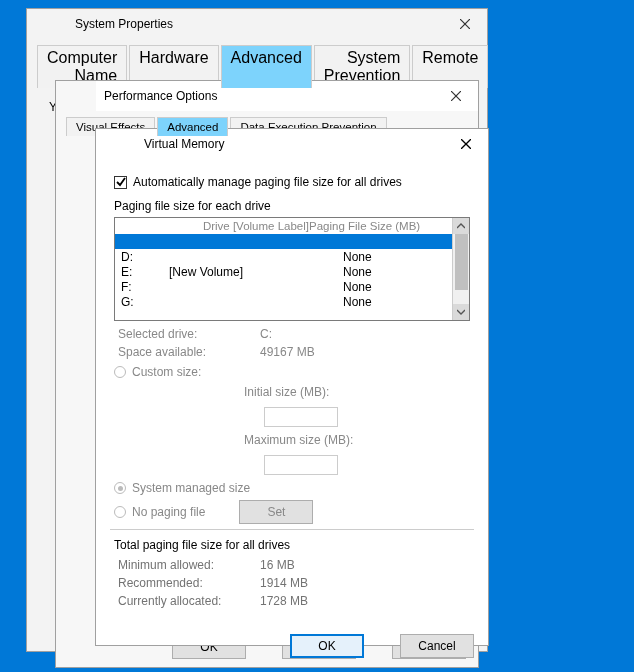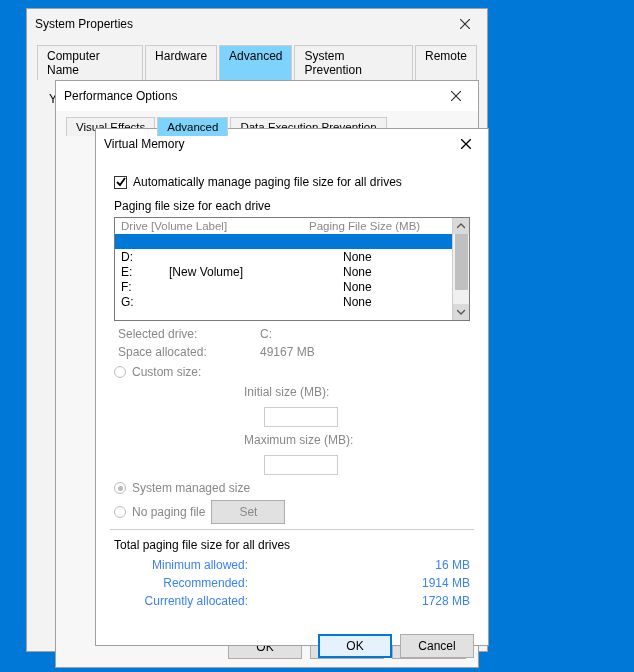--- a/index.html
+++ b/index.html
@@ -18,20 +18,21 @@
     position: absolute;
     background: #fff;
     border: 1px solid #a0a0a0;
   }
   .titlebar {
     height: 30px;
     display: flex;
     align-items: center;
     padding: 0 8px;
     font-size: 12px;
+    margin-left: 40px;
   }
   .titlebar .title { flex: 1; }
   .titlebar .closebtn {
     width: 28px;
     height: 22px;
     display: flex;
     align-items: center;
     justify-content: center;
     cursor: pointer;
   }
@@ -47,21 +48,21 @@
     padding: 3px 9px;
     background: #f2f2f2;
     position: relative;
     font-size: 11.5px;
     cursor: pointer;
   }
   .tab.active {
     background: #7dd3fc;
     z-index: 2;
   }
-  .tab-sys { font-size: 12px; }
+  .tab-sys { font-size: 16px; text-align: right; }
   .vm-body {
     padding: 12px 18px 12px 18px;
   }
   .checkbox-row { display: flex; align-items: center; gap: 6px; margin: 4px 0 10px 0;}
   .chkbox {
     width: 13px; height: 13px;
     border: 1px solid #333;
     display: inline-flex;
     align-items: center;
     justify-content: center;
@@ -77,21 +78,21 @@
     position: relative;
     overflow: hidden;
     margin-bottom: 6px;
   }
   .drive-header {
     display: flex;
     padding: 2px 6px;
     color: #888;
     font-size: 11.5px;
   }
-  .dh-drive { flex: 0 0 48px; }
+  .dh-drive { flex: 0 0 48px; text-align: right; }
   .dh-pfs { width: 120px; }
   .drive-rows {
     position: relative;
   }
   .drive-row {
     display: flex;
     padding: 1px 6px;
     font-size: 12px;
     align-items: center;
     height: 15px;
@@ -177,20 +178,21 @@
   .btn {
     min-width: 74px;
     height: 24px;
     border: 1px solid #adadad;
     background: #e1e1e1;
     display: inline-flex;
     align-items: center;
     justify-content: center;
     font-size: 12px;
     cursor: pointer;
+    margin-left: 28px;
   }
   .btn.disabled { color: #888; cursor: default;}
   .btn.default {
     border: 2px solid #0078d7;
     background:#e5f1fb;
   }
   .dialog-btnrow {
     display: flex;
     justify-content: flex-end;
     gap: 8px;
@@ -327,21 +329,21 @@
               <polyline points="0,2 4,6 8,2" fill="none" stroke="#555" stroke-width="1.3"></polyline>
             </svg>
         </div>
       </div>
     </div>
 
     <div class="disabled-block">
       <div class="label-value-grid">
         <span>Selected drive:</span>
         <span>C:</span>
-        <span>Space allocated:</span>
+        <span>Space available:</span>
         <span>49167 MB</span>
       </div>
 
       <div class="radio-row">
         <span class="radiobtn disabled"></span>
         <span>Custom size:</span>
       </div>
       <div class="size-inputs">
         <div class="size-row">
           <span class="lbl">Initial size (MB):</span>
@@ -364,21 +366,21 @@
           <span class="radiobtn disabled"></span>
           <span>No paging file</span>
         </span>
         <span class="btn disabled" style="min-width:74px;">Set</span>
       </div>
     </div>
 
     <div class="sep"></div>
 
     <div class="section-hdr">Total paging file size for all drives</div>
-    <div class="label-value-grid" style="color:#3b82f6;text-align:right;">
+    <div class="label-value-grid" style="color:#737373;">
       <span>Minimum allowed:</span>
       <span>16 MB</span>
       <span>Recommended:</span>
       <span>1914 MB</span>
       <span>Currently allocated:</span>
       <span>1728 MB</span>
     </div>
   </div>
 
   <div class="dialog-btnrow">

